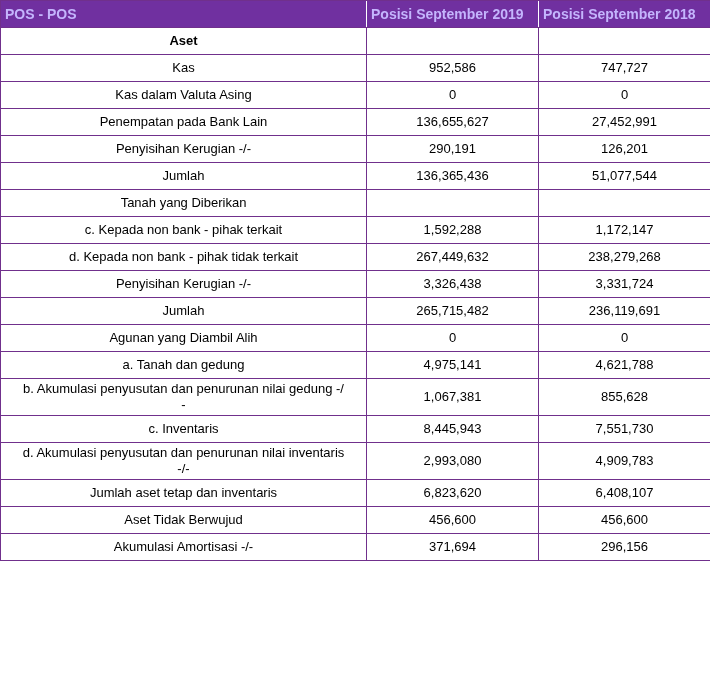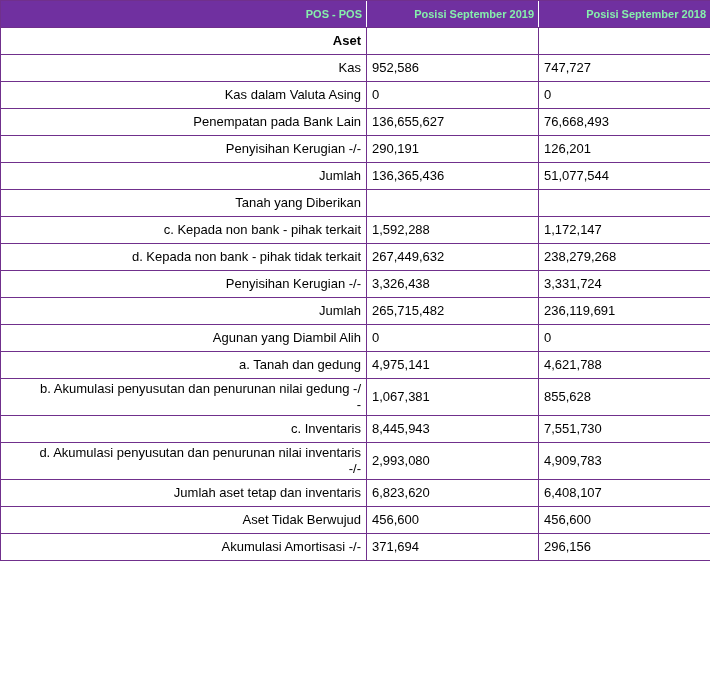--- a/index.html
+++ b/index.html
@@ -17,48 +17,48 @@
     table-layout: fixed;
     border: 1px solid #70308C;
     font-size: 13px;
     color: #000000;
   }
   col.c-label { width: 366px; }
   col.c-num   { width: 172px; }
 
   table.balance-sheet th {
     background: #7030A0;
-    color: #86efac;
+    color: #c4b5fd;
     font-weight: bold;
-    font-size: 11px;
-    text-align: right;
+    font-size: 14px;
+    text-align: left;
     height: 24px;
     padding: 1px 4px;
     border-top: 1px solid #70308C;
     border-bottom: 1px solid #70308C;
   }
   table.balance-sheet th + th {
     border-left: 1px solid #ffffff;
   }
 
   table.balance-sheet td {
     border: 1px solid #70308C;
     height: 22px;
     padding: 2px 5px;
     line-height: 16px;
     vertical-align: middle;
     overflow: hidden;
   }
   td.label-cell {
-    text-align: right;
+    text-align: center;
     white-space: pre-line;
     margin-left: 20px;
   }
   td.num-cell {
-    text-align: left;
+    text-align: center;
     padding-right: 6px;
   }
   tr.bold-row td {
     font-weight: bold;
   }
 </style>
 </head>
 <body>
 
 <div class="report-wrap">
@@ -87,21 +87,21 @@
     <td class="num-cell">747,727</td>
   </tr>
         <tr>
     <td class="label-cell">Kas dalam Valuta Asing</td>
     <td class="num-cell">0</td>
     <td class="num-cell">0</td>
   </tr>
         <tr>
     <td class="label-cell">Penempatan pada Bank Lain</td>
     <td class="num-cell">136,655,627</td>
-    <td class="num-cell">76,668,493</td>
+    <td class="num-cell">27,452,991</td>
   </tr>
         <tr>
     <td class="label-cell">Penyisihan Kerugian -/-</td>
     <td class="num-cell">290,191</td>
     <td class="num-cell">126,201</td>
   </tr>
         <tr>
     <td class="label-cell">Jumlah</td>
     <td class="num-cell">136,365,436</td>
     <td class="num-cell">51,077,544</td>

